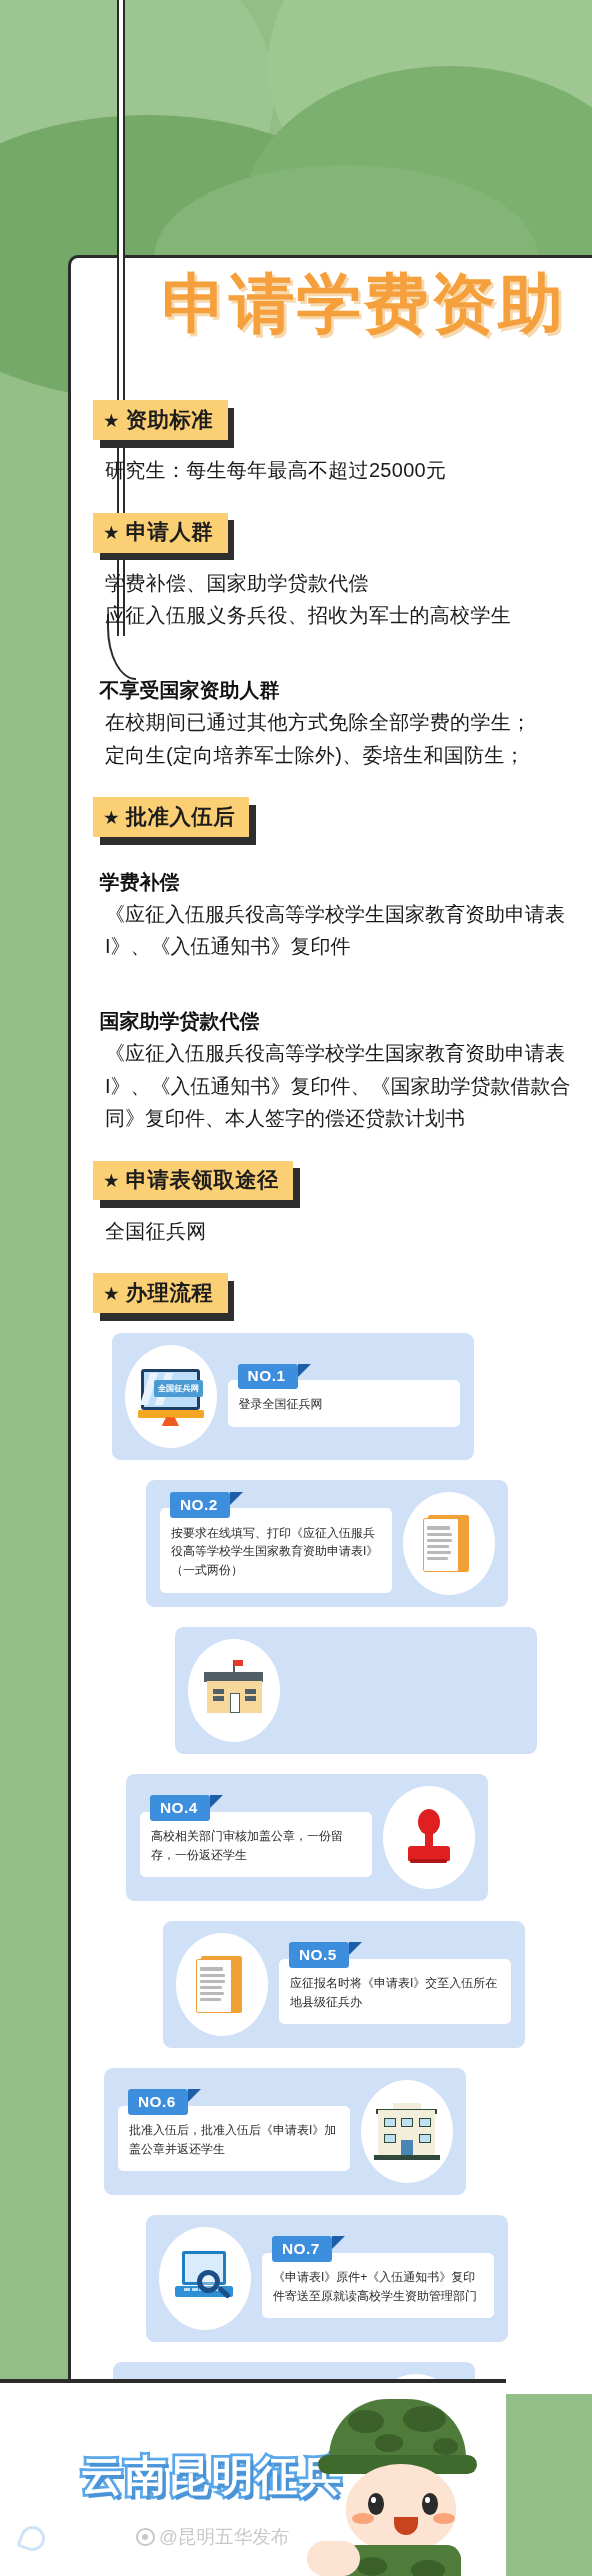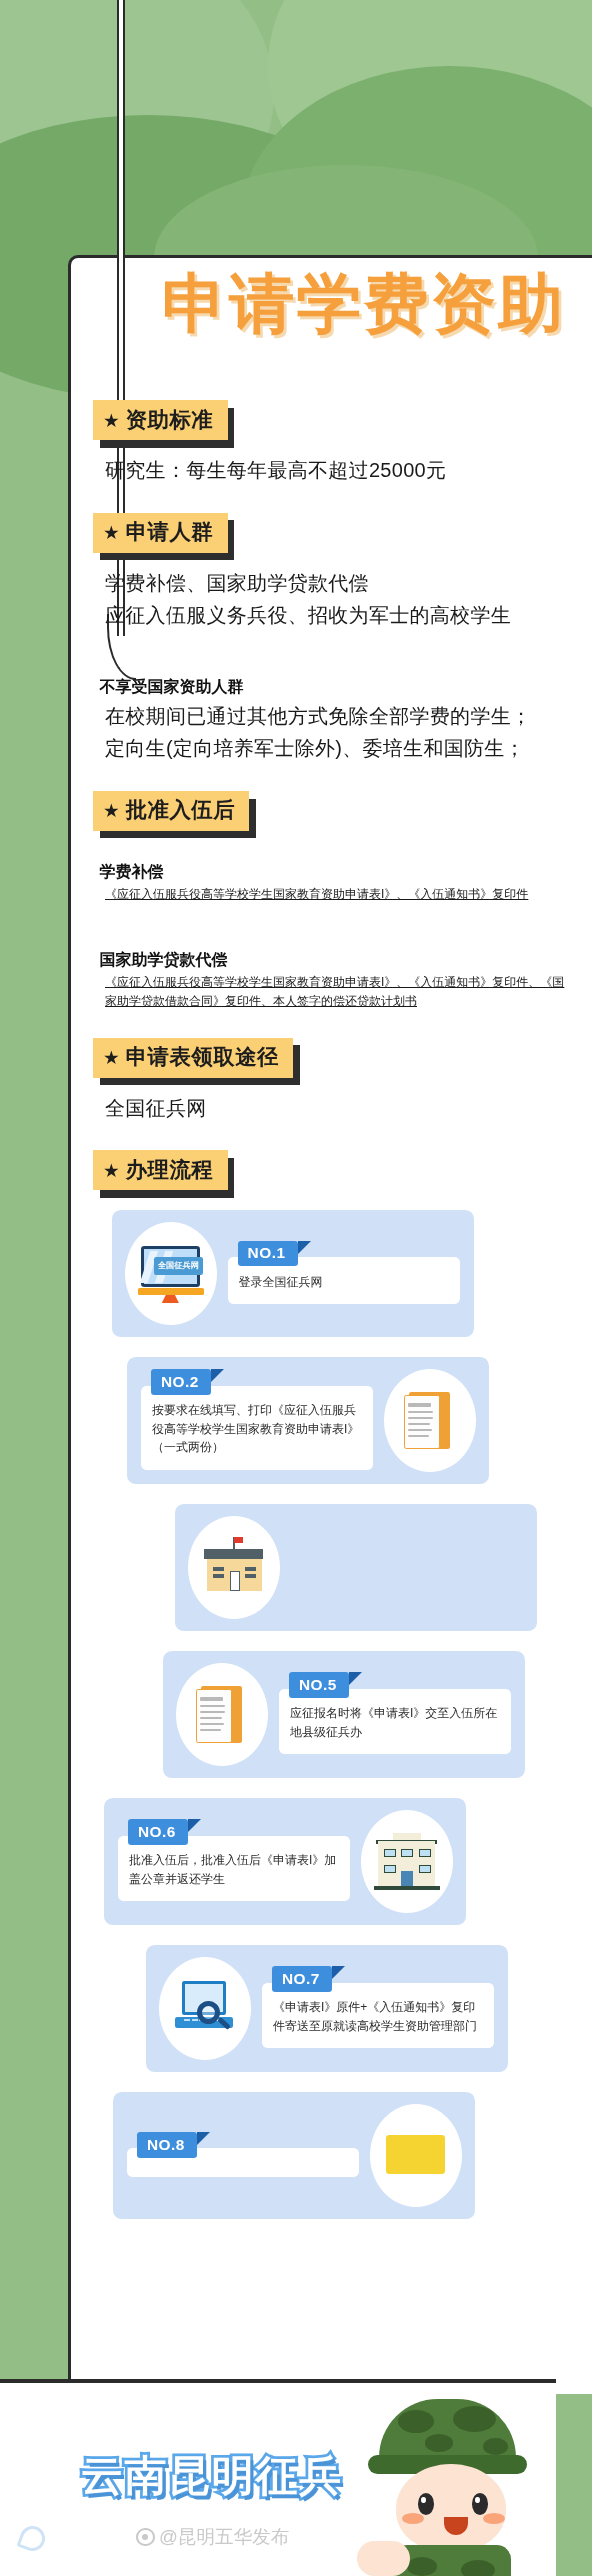--- a/index.html
+++ b/index.html
@@ -124,34 +124,33 @@
   .sec-block { margin-bottom: 26px; }
 
   .body-text {
     font-size: 20px;
     line-height: 1.62;
     color: #1a1a1a;
     padding-left: 12px;
     letter-spacing: 0.3px;
   }
   .sub-head {
-    font-size: 16px;
+    font-size: 20px;
     font-weight: 700;
     color: #121212;
     line-height: 1.6;
     padding-left: 6.6px;
     margin-top: 14.3px;
   }
   .quote-block {
-    font-size: 12px;
+    font-size: 20px;
     line-height: 1.62;
     color: #1a1a1a;
     padding-left: 12px;
     text-indent: 0;
-    text-decoration: underline;
   }
   .gap-md { height: 28.5px; }
 
   
   .flow {
     position: relative;
     margin: 5.5px 0 0 0;
     padding-bottom: 33px;
   }
   .flow-step {
@@ -161,21 +160,21 @@
     margin: 0 0 20px 0;
     padding: 12px 13px;
     display: flex;
     align-items: center;
     gap: 10px;
     width: 362px;
   }
   .flow-step.left-icon { flex-direction: row; }
   .flow-step.right-icon { flex-direction: row-reverse; }
   .flow-step.off-a { margin-left: 18.6px; }
-  .flow-step.off-b { margin-left: 34px; }
+  .flow-step.off-b { margin-left: 53px; }
   .flow-step.off-c { margin-left: 82px; }
   .flow-step.off-d { margin-left: 33px; }
   .flow-step.off-e { margin-left: 70px; }
   .flow-step.off-f { margin-left: 11px; }
   .flow-step.off-g { margin-left: 53px; }
   .flow-step.off-h { margin-left: 20px; }
 
   .icon-oval {
     flex: 0 0 auto;
     width: 92px; height: 103px;
@@ -289,21 +288,21 @@
       background:#1b4f86; border-radius:2.2px; transform:rotate(42deg);}
 
   
   .mc-card { position:absolute; left:3.3px; top:12px; width:59px; height:39px;
       background:#f5d432; border-radius:3.3px; }
 
   
   .footer {
     position: absolute;
     left: 0; bottom: 0;
-    width: 556px; height: 197px;
+    width: 506px; height: 197px;
     background: #ffffff;
     border-top: 4.4px solid #2b2b2b;
     z-index: 7;
     overflow: hidden;
   }
   .footer-title {
     position: absolute;
     left: 81px; top: 65px;
     font-size: 42px;
     font-weight: 900;
@@ -465,20 +464,34 @@
               <div class="sch-body"></div>
               <div class="sch-win" style="left:12px;top:32px;"></div>
               <div class="sch-win" style="left:12px;top:39px;"></div>
               <div class="sch-win" style="left:44px;top:32px;"></div>
               <div class="sch-win" style="left:44px;top:39px;"></div>
               <div class="sch-door"></div>
             </div>
           </div>
         </div>
 
+        <div class="flow-step right-icon off-d">
+          <div class="icon-oval">
+            <div class="ic">
+              <div class="st-head"></div>
+              <div class="st-neck"></div>
+              <div class="st-base"></div>
+              <div class="st-shadow"></div>
+            </div>
+          </div>
+          <div class="bubble">
+            <div class="no-tag">NO.4</div>
+            <div class="bubble-text">高校相关部门审核加盖公章，一份留存，一份返还学生</div>
+          </div>
+        </div>
 
         <div class="flow-step left-icon off-e">
           <div class="icon-oval">
             <div class="ic">
               <div class="doc-back"></div>
               <div class="doc-front"></div>
               <div class="doc-line" style="top:15.4px;width:23px;height:3.8px;"></div>
               <div class="doc-line" style="top:23px;width:25px;"></div>
               <div class="doc-line" style="top:29px;width:25px;"></div>
               <div class="doc-line" style="top:35px;width:22px;"></div>

